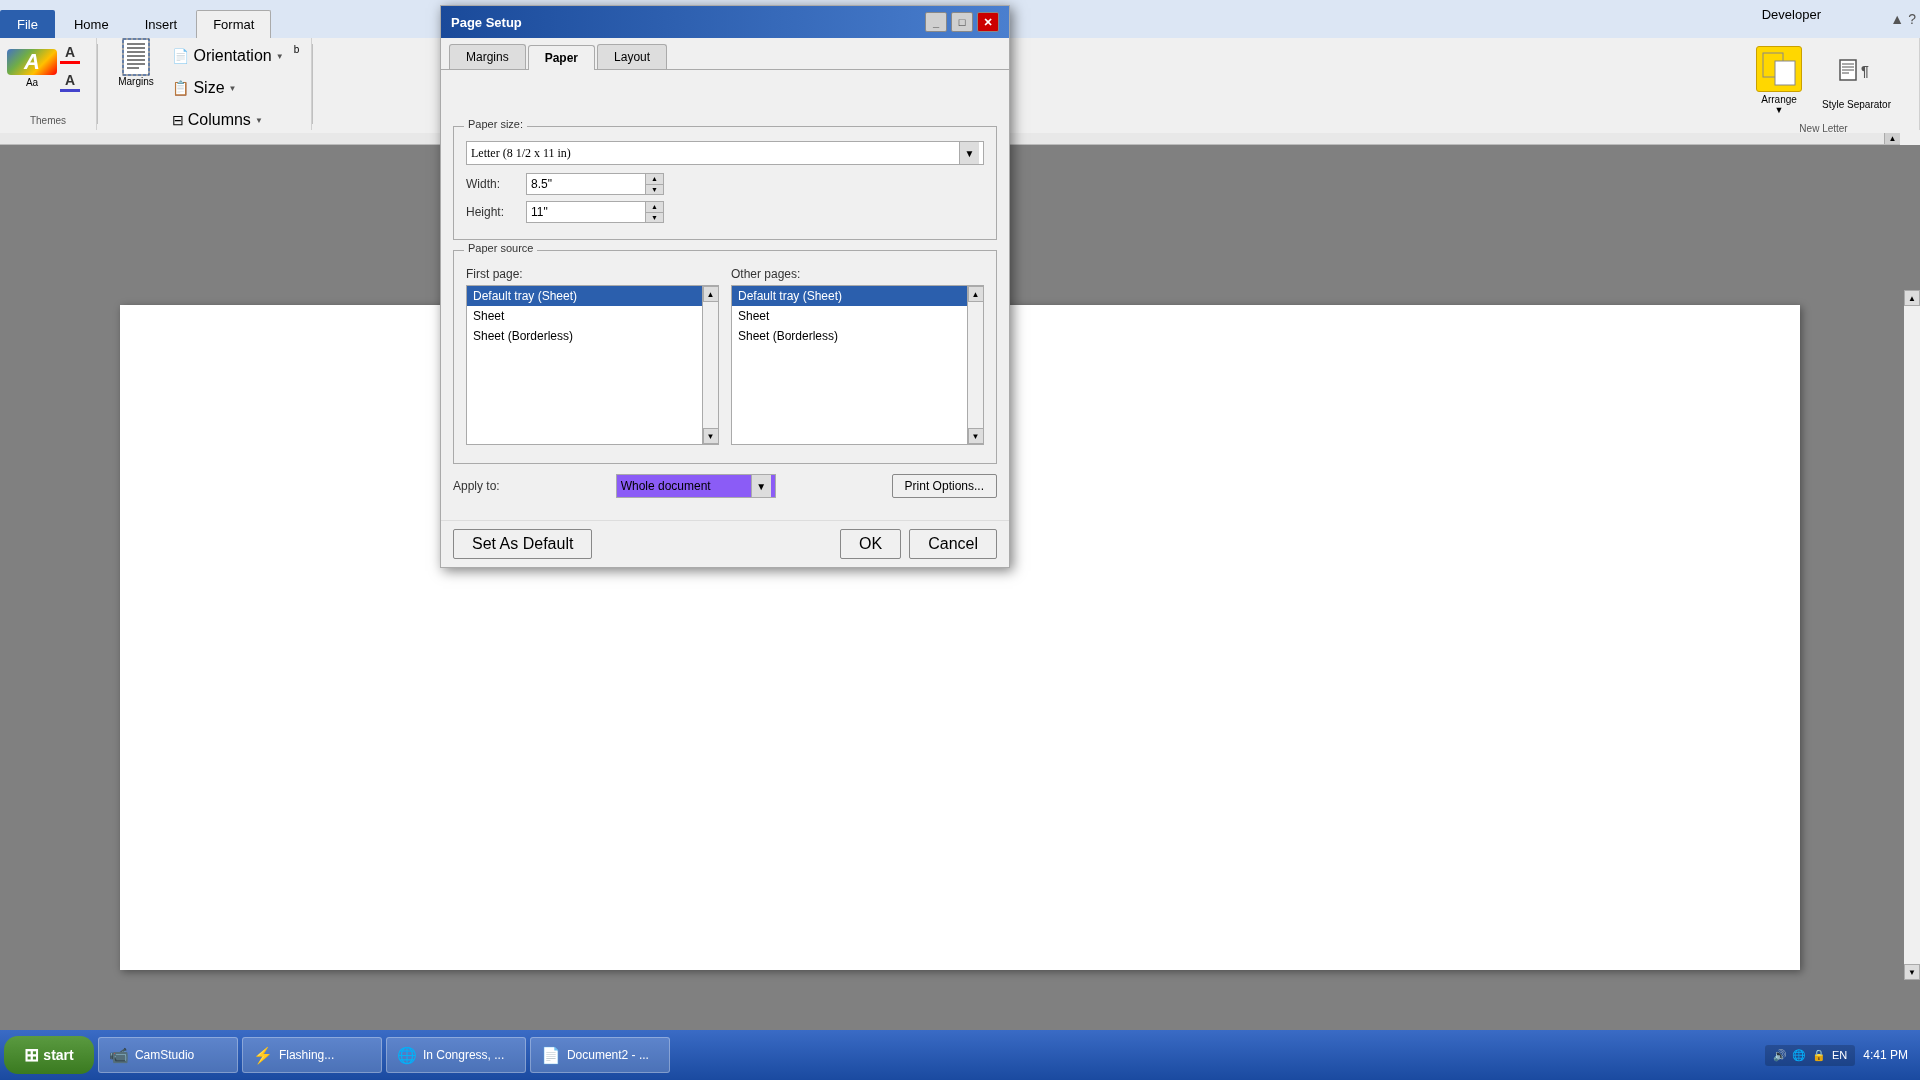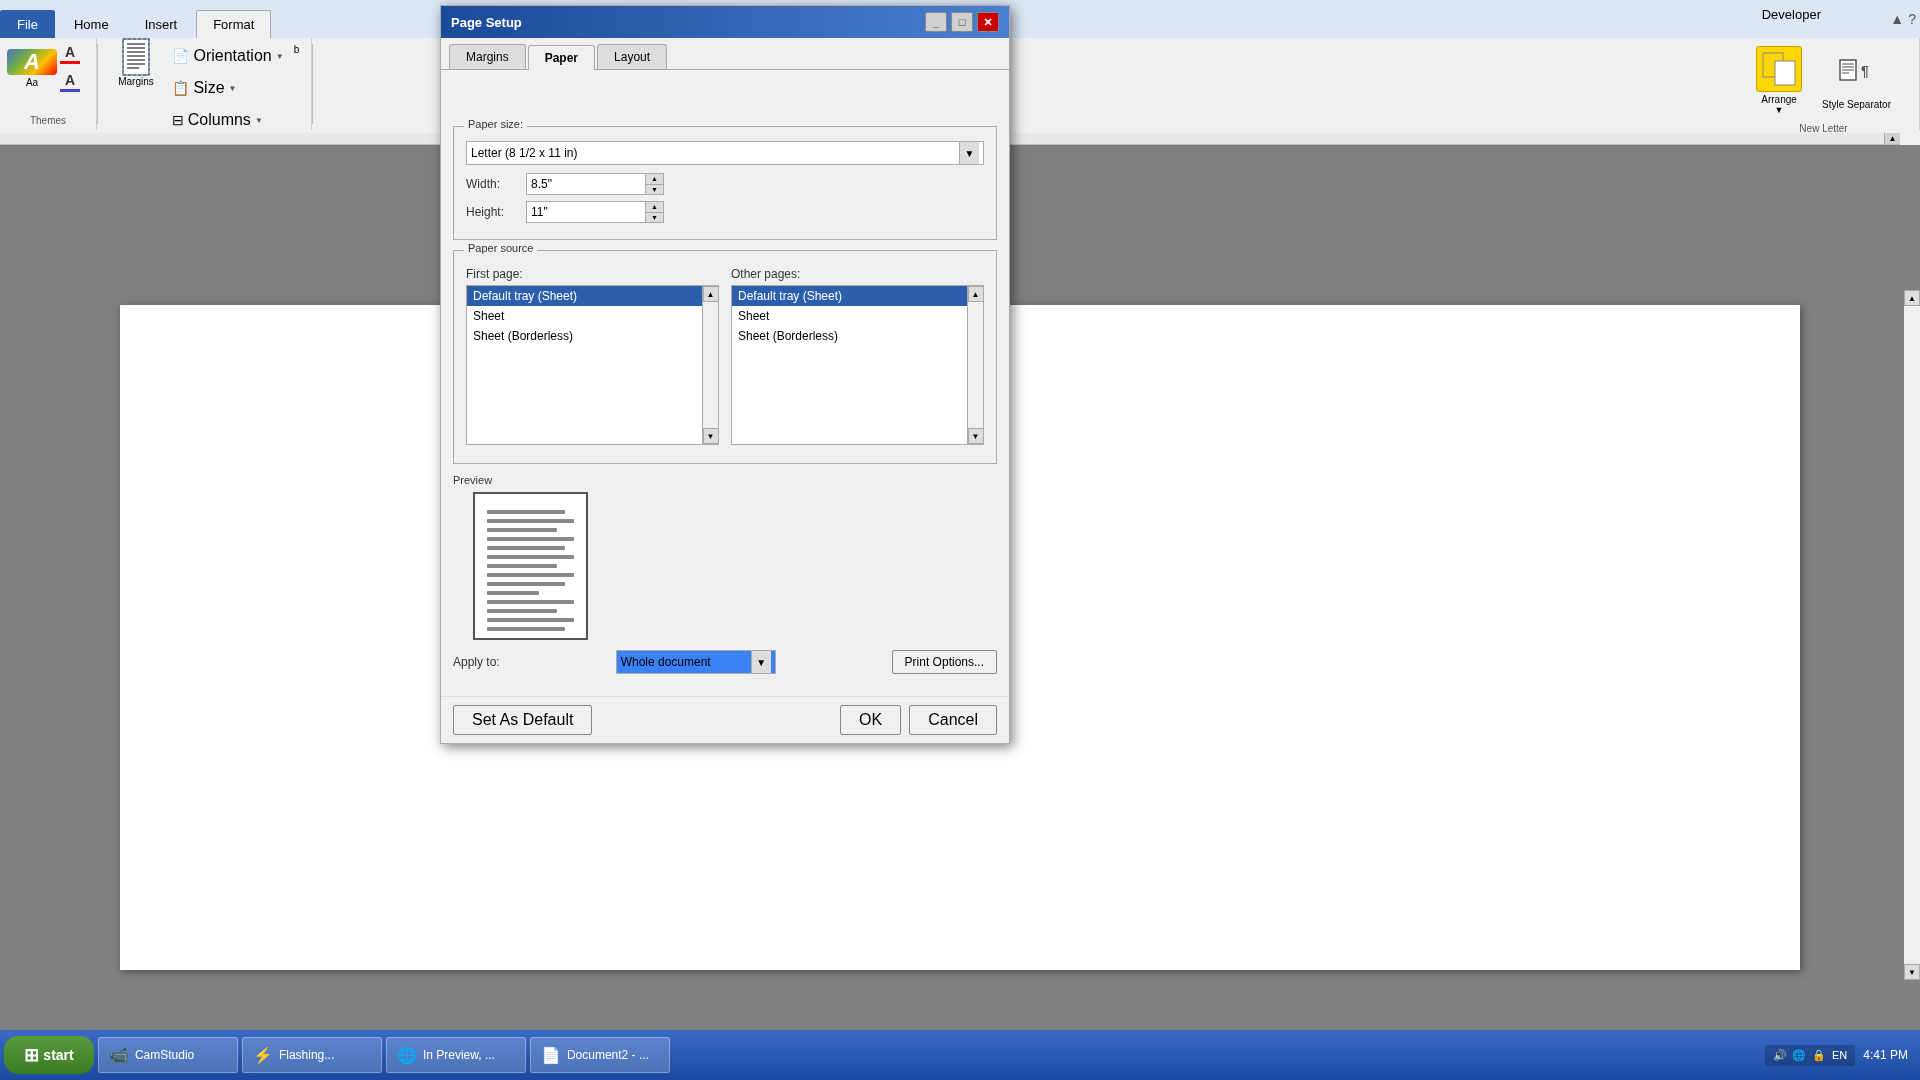--- a/index.html
+++ b/index.html
@@ -243,20 +243,21 @@
       background: #f0f0f0;
       padding: 0 4px;
       font-size: 11px;
       color: #333;
     }
 
     .paper-size-row {
       display: flex;
       align-items: center;
       margin-bottom: 8px;
+      font-family: Liberation Serif, serif;
     }
 
     .paper-size-select {
       flex: 1;
       height: 24px;
       border: 1px solid #aaa;
       background: white;
       font-size: 12px;
       padding: 0 4px;
       display: flex;
@@ -450,21 +451,21 @@
 
     .apply-select-wrap {
       display: flex;
       align-items: center;
     }
 
     .apply-select {
       width: 160px;
       height: 24px;
       border: 1px solid #aaa;
-      background: #3b82f6;
+      background: #8b5cf6;
       font-size: 12px;
       padding: 0 4px;
       display: flex;
       align-items: center;
       justify-content: space-between;
       cursor: pointer;
     }
 
     .print-options-btn {
       padding: 4px 12px;
@@ -891,43 +892,20 @@
             <div class="list-scrollbar">
               <div class="scroll-arrow">▲</div>
               <div class="scroll-track"></div>
               <div class="scroll-arrow">▼</div>
             </div>
           </div>
         </div>
       </div>
     </div>
 
-    <div class="preview-section">
-      <div class="preview-label">Preview</div>
-      <div class="preview-box">
-        <div class="page-preview">
-          <div class="page-lines">
-            <div class="page-line long"></div>
-            <div class="page-line full"></div>
-            <div class="page-line medium"></div>
-            <div class="page-line full"></div>
-            <div class="page-line long"></div>
-            <div class="page-line full"></div>
-            <div class="page-line medium"></div>
-            <div class="page-line full"></div>
-            <div class="page-line long"></div>
-            <div class="page-line short"></div>
-            <div class="page-line full"></div>
-            <div class="page-line medium"></div>
-            <div class="page-line full"></div>
-            <div class="page-line long"></div>
-          </div>
-        </div>
-      </div>
-    </div>
 
     <div class="apply-row">
       <span class="apply-label">Apply to:</span>
       <div class="apply-select-wrap">
         <div class="apply-select">
           <span>Whole document</span>
           <div class="dropdown-arrow">▼</div>
         </div>
       </div>
       <button class="print-options-btn">Print Options...</button>
@@ -960,21 +938,21 @@
     <span class="taskbar-item-icon">
       <span>⚡</span>
     </span>
     <span>Flashing...</span>
   </div>
 
   <div class="taskbar-item">
     <span class="taskbar-item-icon">
       <span>🌐</span>
     </span>
-    <span>In Preview, ...</span>
+    <span>In Congress, ...</span>
   </div>
 
   <div class="taskbar-item">
     <span class="taskbar-item-icon">
       <span>📄</span>
     </span>
     <span>Document2 - ...</span>
   </div>
 
   <div class="taskbar-right">

